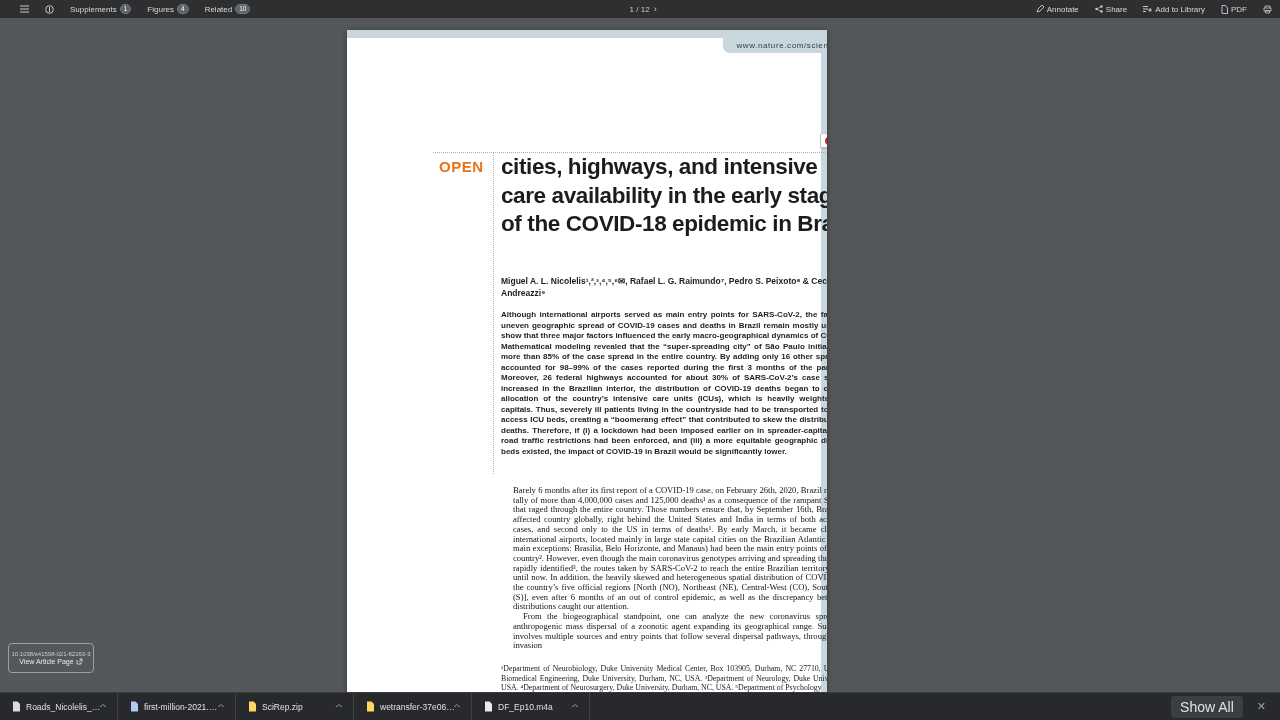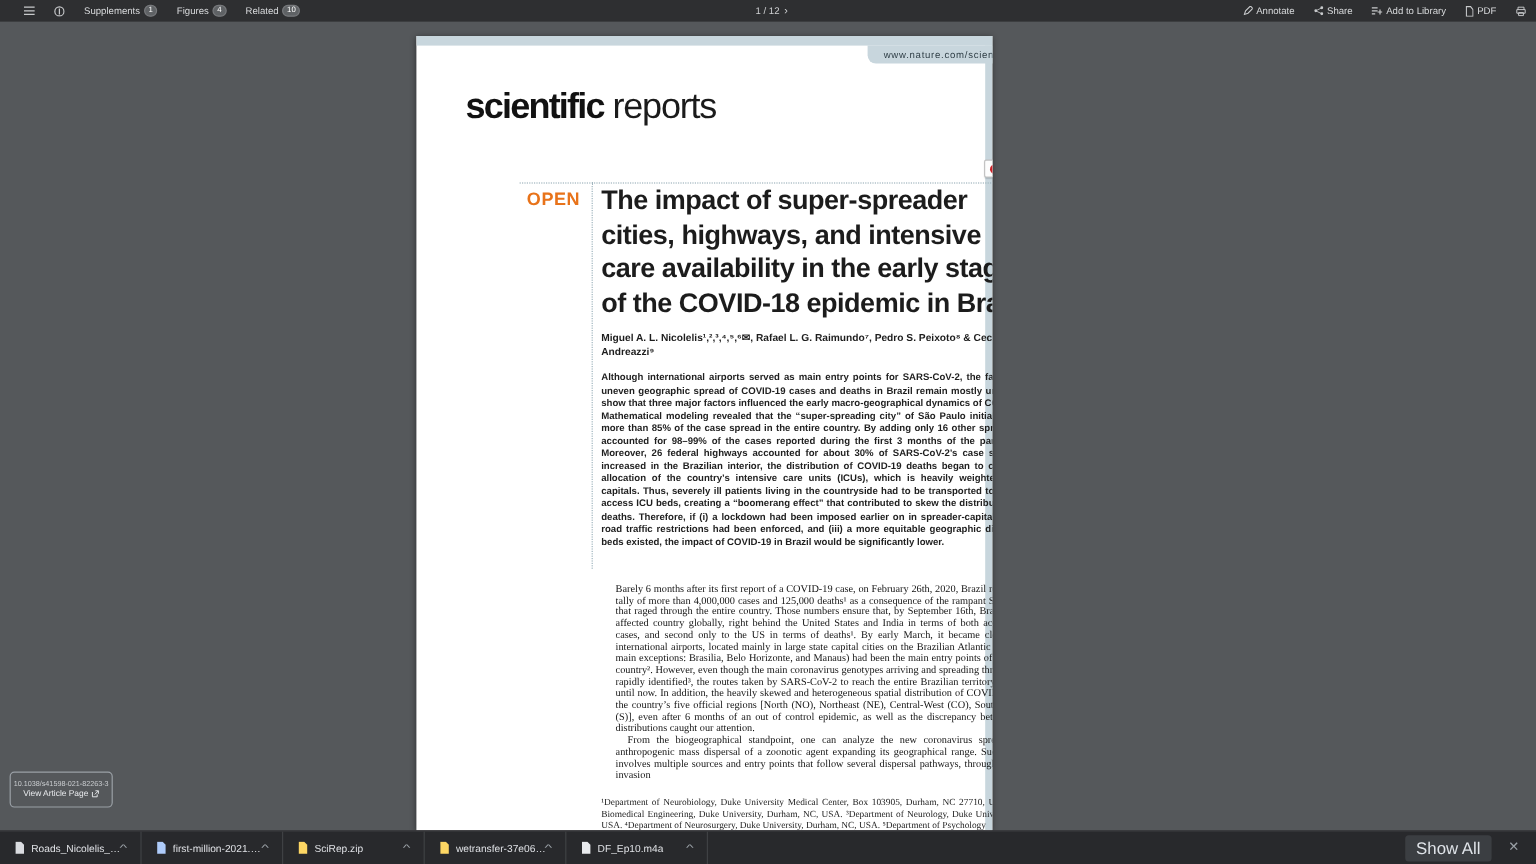--- a/index.html
+++ b/index.html
@@ -176,37 +176,32 @@
     </div>
   </div>
 
   <div class="viewer">
 
     <div class="page">
       <div class="nature-band"></div>
       <div class="nature-side"></div>
       <div class="journal-url">www.nature.com/scientificreports</div>
 
-      <div class="logo">
-        <b>scientific</b>
-        <span class="lt">reports</span>
-      </div>
 
       <div class="check-updates">
         <span class="cm-circle"></span>
         <span>Check for updates</span>
       </div>
 
       <div class="dot-h"></div>
       <div class="dot-v"></div>
 
       <div class="open-tag">OPEN</div>
 
       <div class="title">
-        <div>The impact of super-spreader</div>
         <div>cities, highways, and intensive</div>
         <div>care availability in the early stages</div>
         <div>of the COVID-18 epidemic in Brazil</div>
       </div>
 
       <div class="authors">Miguel A. L. Nicolelis¹,²,³,⁴,⁵,⁶✉, Rafael L. G. Raimundo⁷, Pedro S. Peixoto⁸ &amp; Cecilia S. Andreazzi⁹</div>
 
       <div class="abstract">Although international airports served as main entry points for SARS-CoV-2, the factors driving the uneven geographic spread of COVID-19 cases and deaths in Brazil remain mostly unknown. Here we show that three major factors influenced the early macro-geographical dynamics of COVID-19 in Brazil. Mathematical modeling revealed that the “super-spreading city” of São Paulo initially accounted for more than 85% of the case spread in the entire country. By adding only 16 other spreading cities, we accounted for 98–99% of the cases reported during the first 3 months of the pandemic in Brazil. Moreover, 26 federal highways accounted for about 30% of SARS-CoV-2’s case spread. As cases increased in the Brazilian interior, the distribution of COVID-19 deaths began to correlate with the allocation of the country’s intensive care units (ICUs), which is heavily weighted towards state capitals. Thus, severely ill patients living in the countryside had to be transported to state capitals to access ICU beds, creating a “boomerang effect” that contributed to skew the distribution of COVID-19 deaths. Therefore, if (i) a lockdown had been imposed earlier on in spreader-capitals, (ii) mandatory road traffic restrictions had been enforced, and (iii) a more equitable geographic distribution of ICU beds existed, the impact of COVID-19 in Brazil would be significantly lower.</div>
 
       <div class="bodytext">

